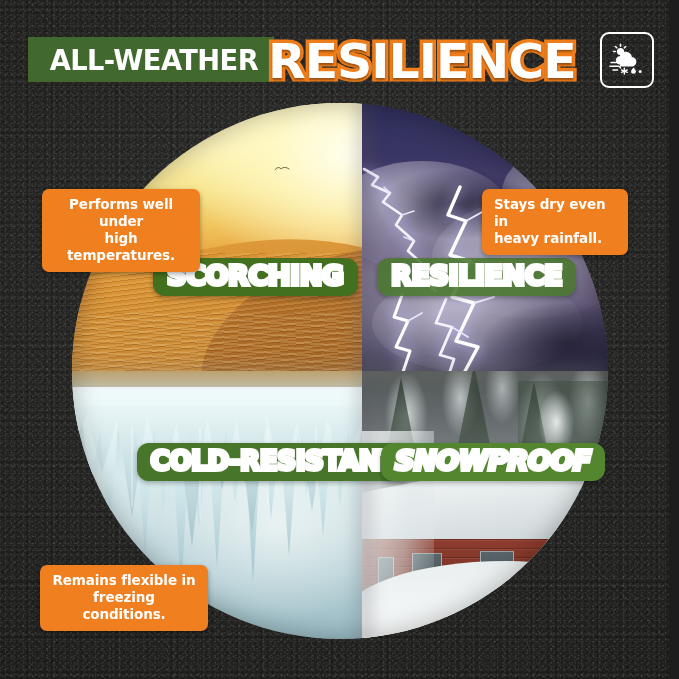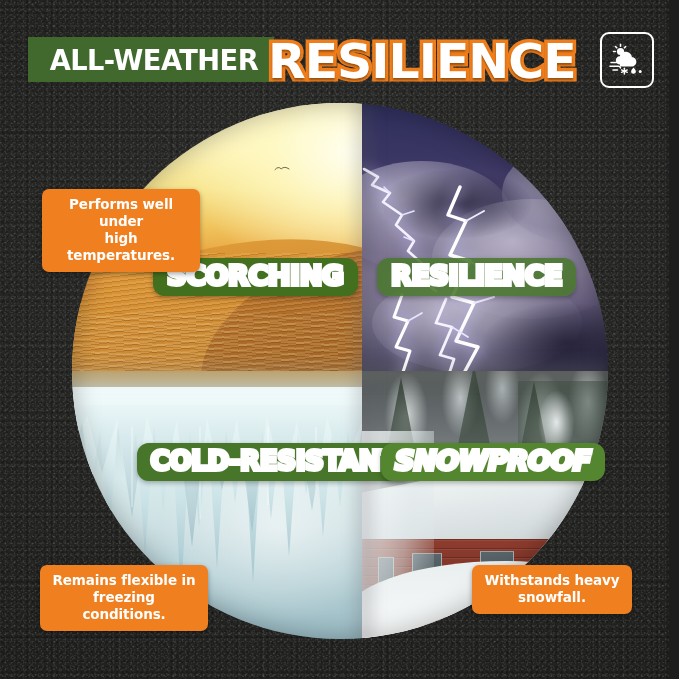--- a/index.html
+++ b/index.html
@@ -520,18 +520,18 @@
     <div class="circle-vignette"></div>
   </div>
 
   <div class="chip chip-scorching">SCORCHING</div>
   <div class="chip chip-rainproof">RESILIENCE</div>
   <div class="chip chip-cold">COLD-RESISTANT</div>
   <div class="chip chip-snow">SNOWPROOF</div>
 
   <div class="callout callout-heat">Performs well under
 high temperatures.</div>
+  <div class="callout callout-rain">Stays dry even in
+heavy rainfall.</div>
   <div class="callout callout-cold">Remains flexible in
 freezing conditions.</div>
-  <div class="callout callout-snow">Withstands heavy
-snowfall.</div>
 
 </div>
 
 </body></html>

